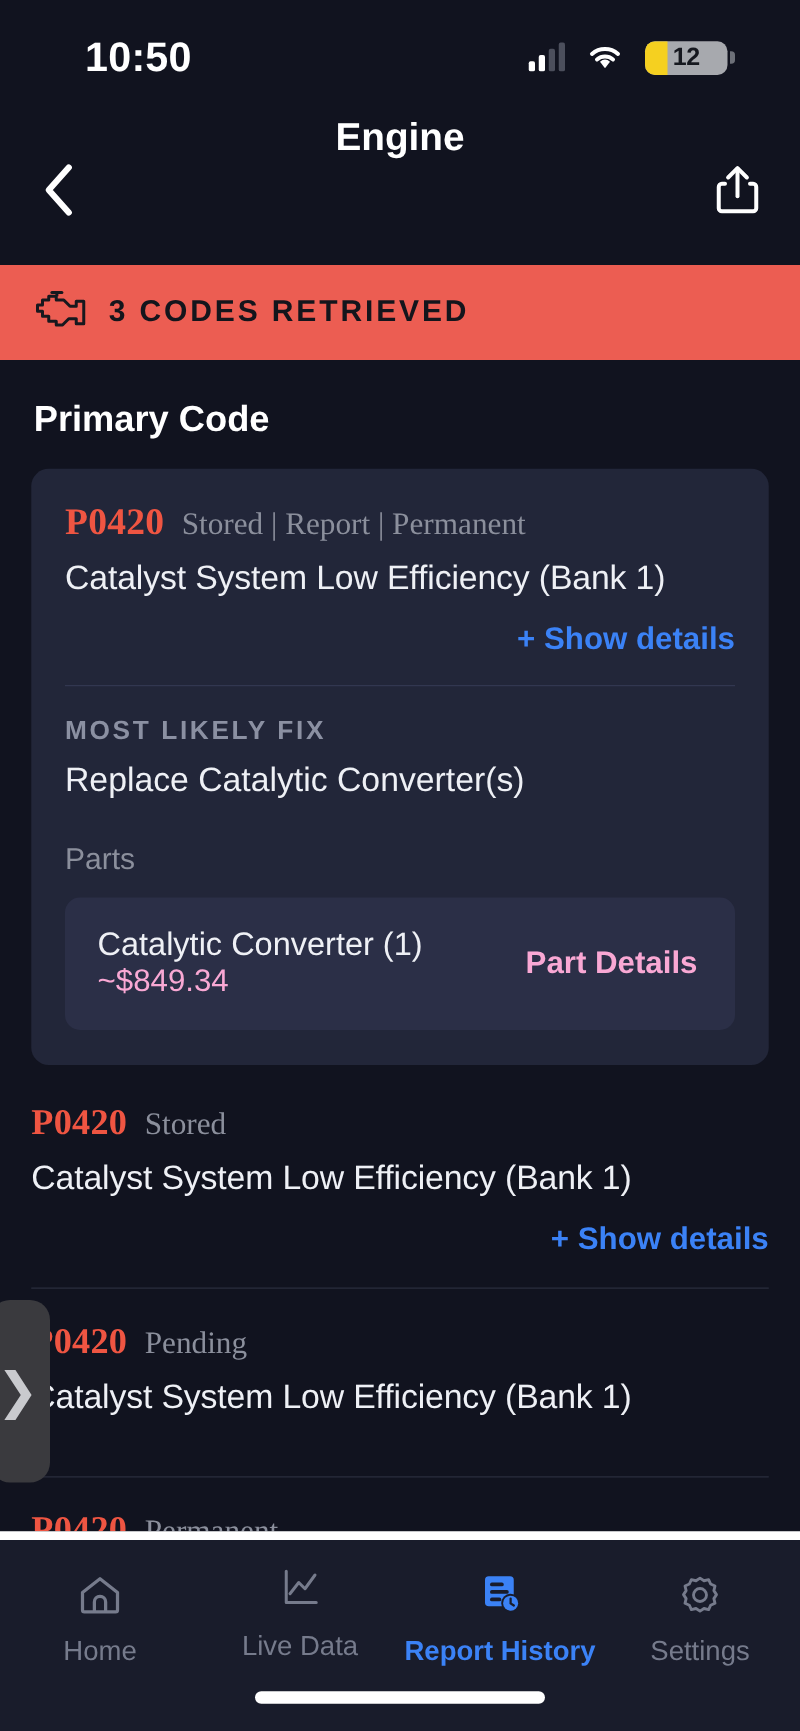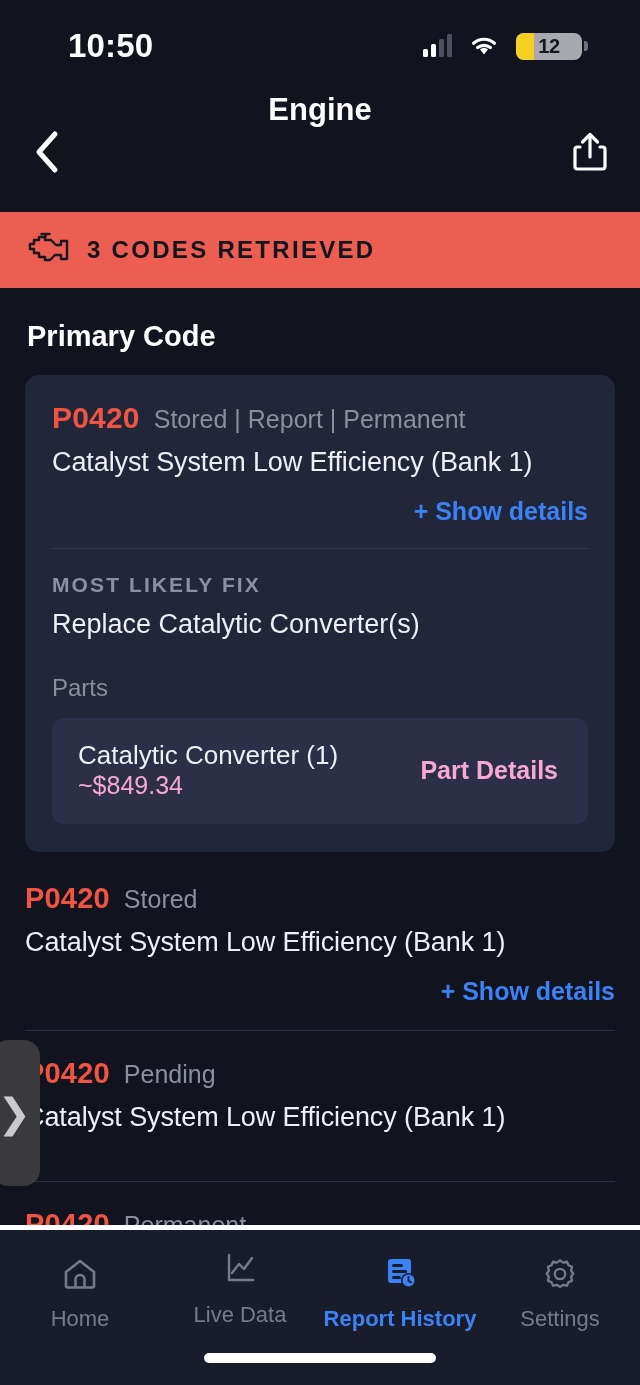--- a/index.html
+++ b/index.html
@@ -148,20 +148,21 @@
     margin: 0 25px;
     background: #222639;
     border-radius: 14px;
     padding: 26px 27px 28px 27px;
   }
 
   .code-line {
     display: flex;
     align-items: baseline;
     gap: 14px;
+    font-family: Liberation Serif, serif;
   }
   .code-id {
     color: #ef5542;
     font-size: 30px;
     font-weight: bold;
     letter-spacing: 0.2px;
   }
   .code-status {
     color: #8b8f9c;
     font-size: 25px;
@@ -262,21 +263,21 @@
     font-weight: normal;
   }
 
   
   .tabbar {
     position: absolute;
     left: 0; right: 0;
     bottom: 0;
     height: 160px;
     background: #191c2b;
-    border-top: 5px solid #ffffff;
+    border-top: 7px solid #ffffff;
     display: flex;
     align-items: flex-start;
     padding-top: 22px;
     z-index: 30;
   }
   .tab {
     flex: 1;
     display: flex;
     flex-direction: column;
     align-items: center;

